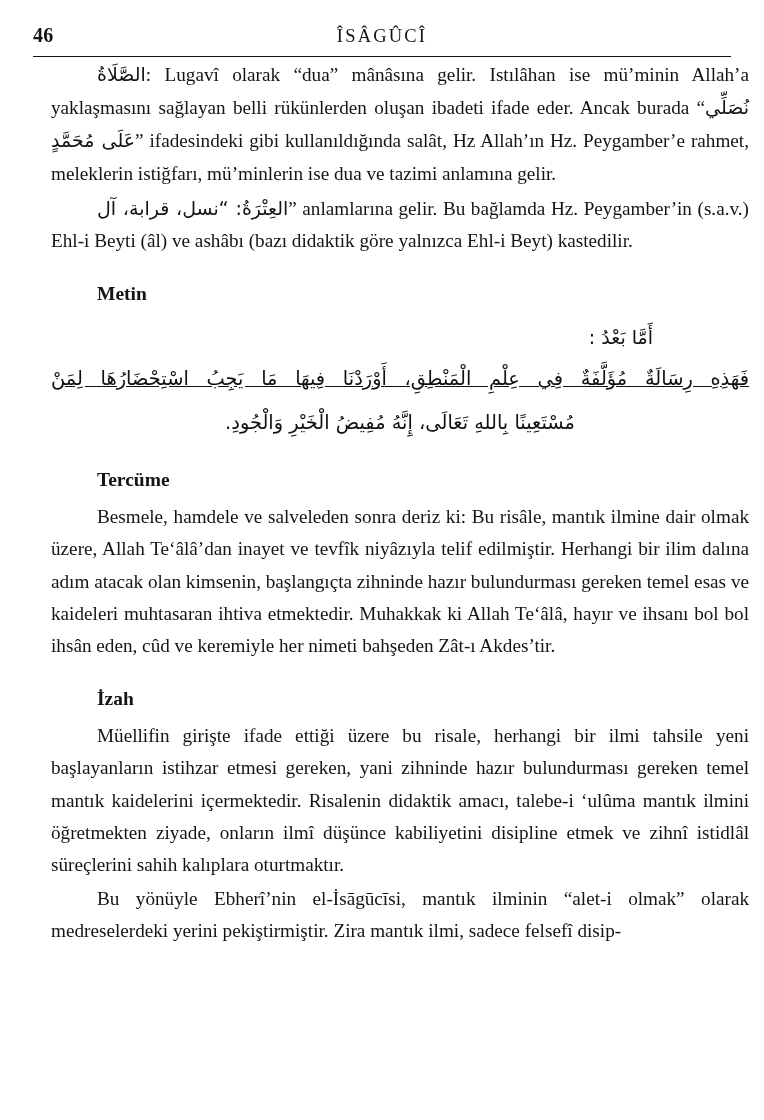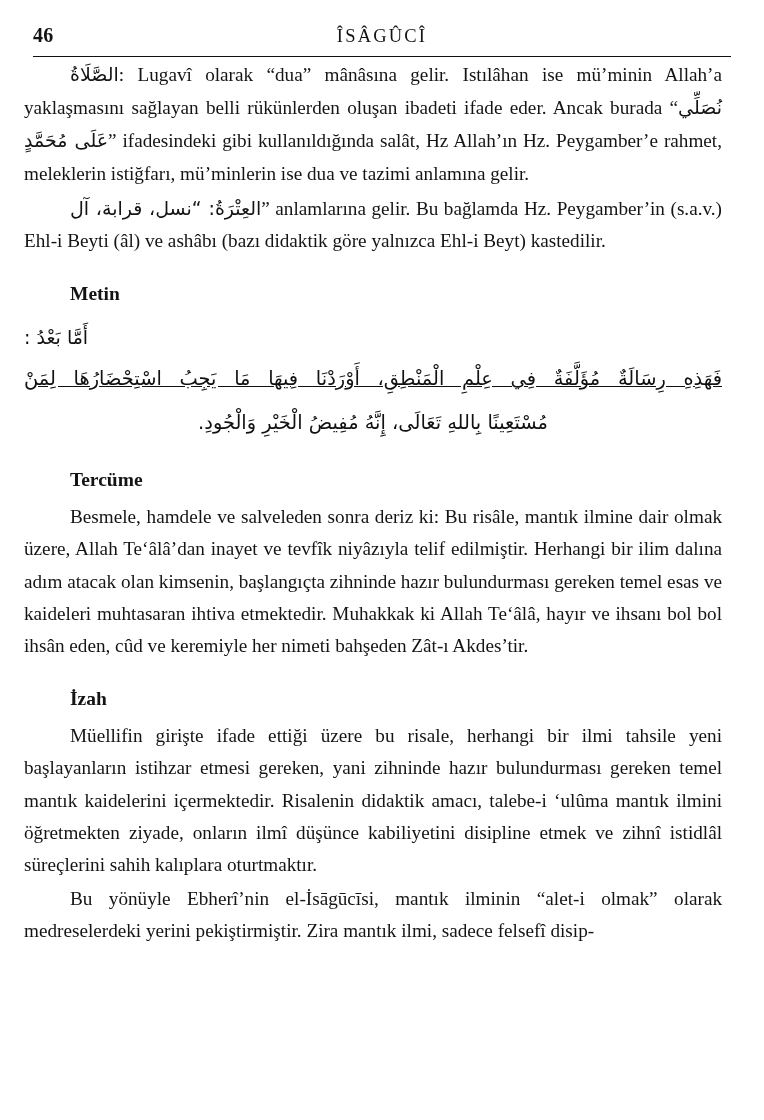--- a/index.html
+++ b/index.html
@@ -53,21 +53,21 @@
   .header-rule {
     position: absolute;
     left: 0;
     right: 0;
     top: 34px;
     border-top: 1.6px solid #111;
   }
 
   
   .content {
-    margin: 0 24px;
+    margin: 0 51px;
     width: 698px;
   }
 
   p.body {
     margin: 0;
     font-size: 19.2px;
     line-height: 32.2px;
     text-align: justify;
     text-justify: inter-word;
     hyphens: manual;
@@ -110,21 +110,21 @@
     font-size: 20px;
     line-height: 44px;
     color: #111;
   }
   .arabic-line {
     display: block;
     white-space: nowrap;
   }
   .arabic-line.lead {
     font-size: 19px;
-    text-align: left;
+    text-align: right;
     padding-right: 96px;
     line-height: 40px;
   }
   .arabic-line.full {
     font-size: 19.4px;
     text-align: justify;
     text-align-last: justify;
     white-space: normal;
     text-decoration: underline;
   }

